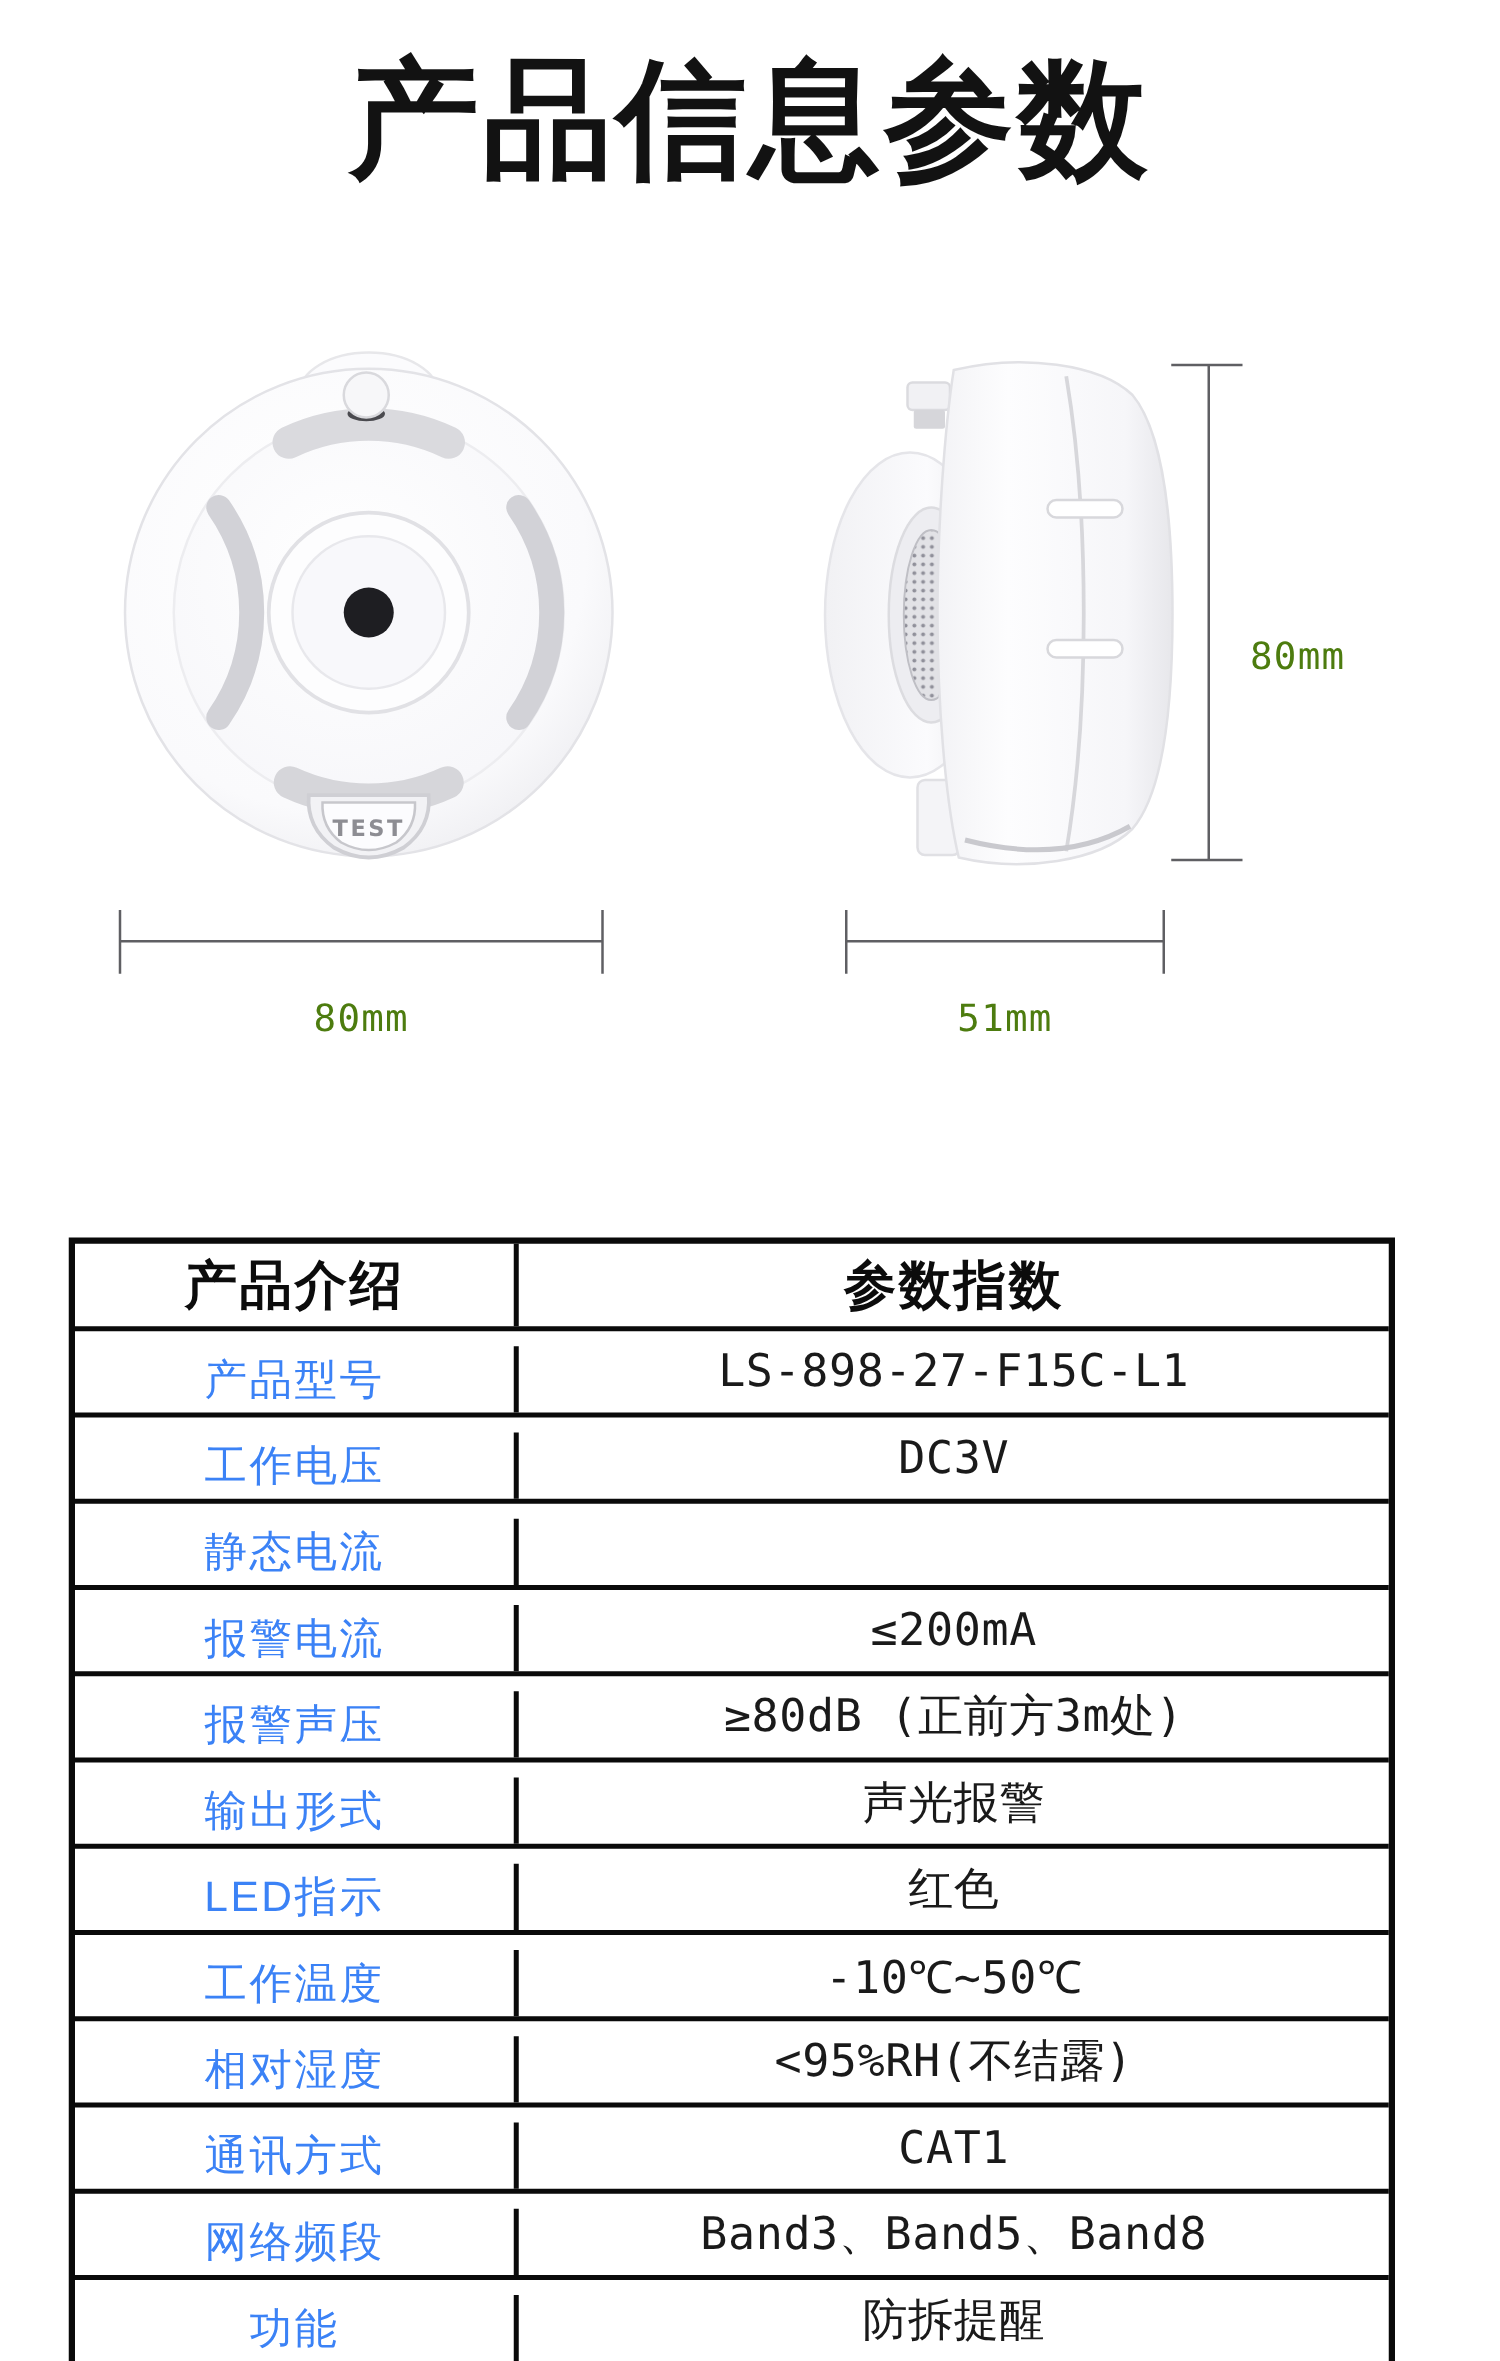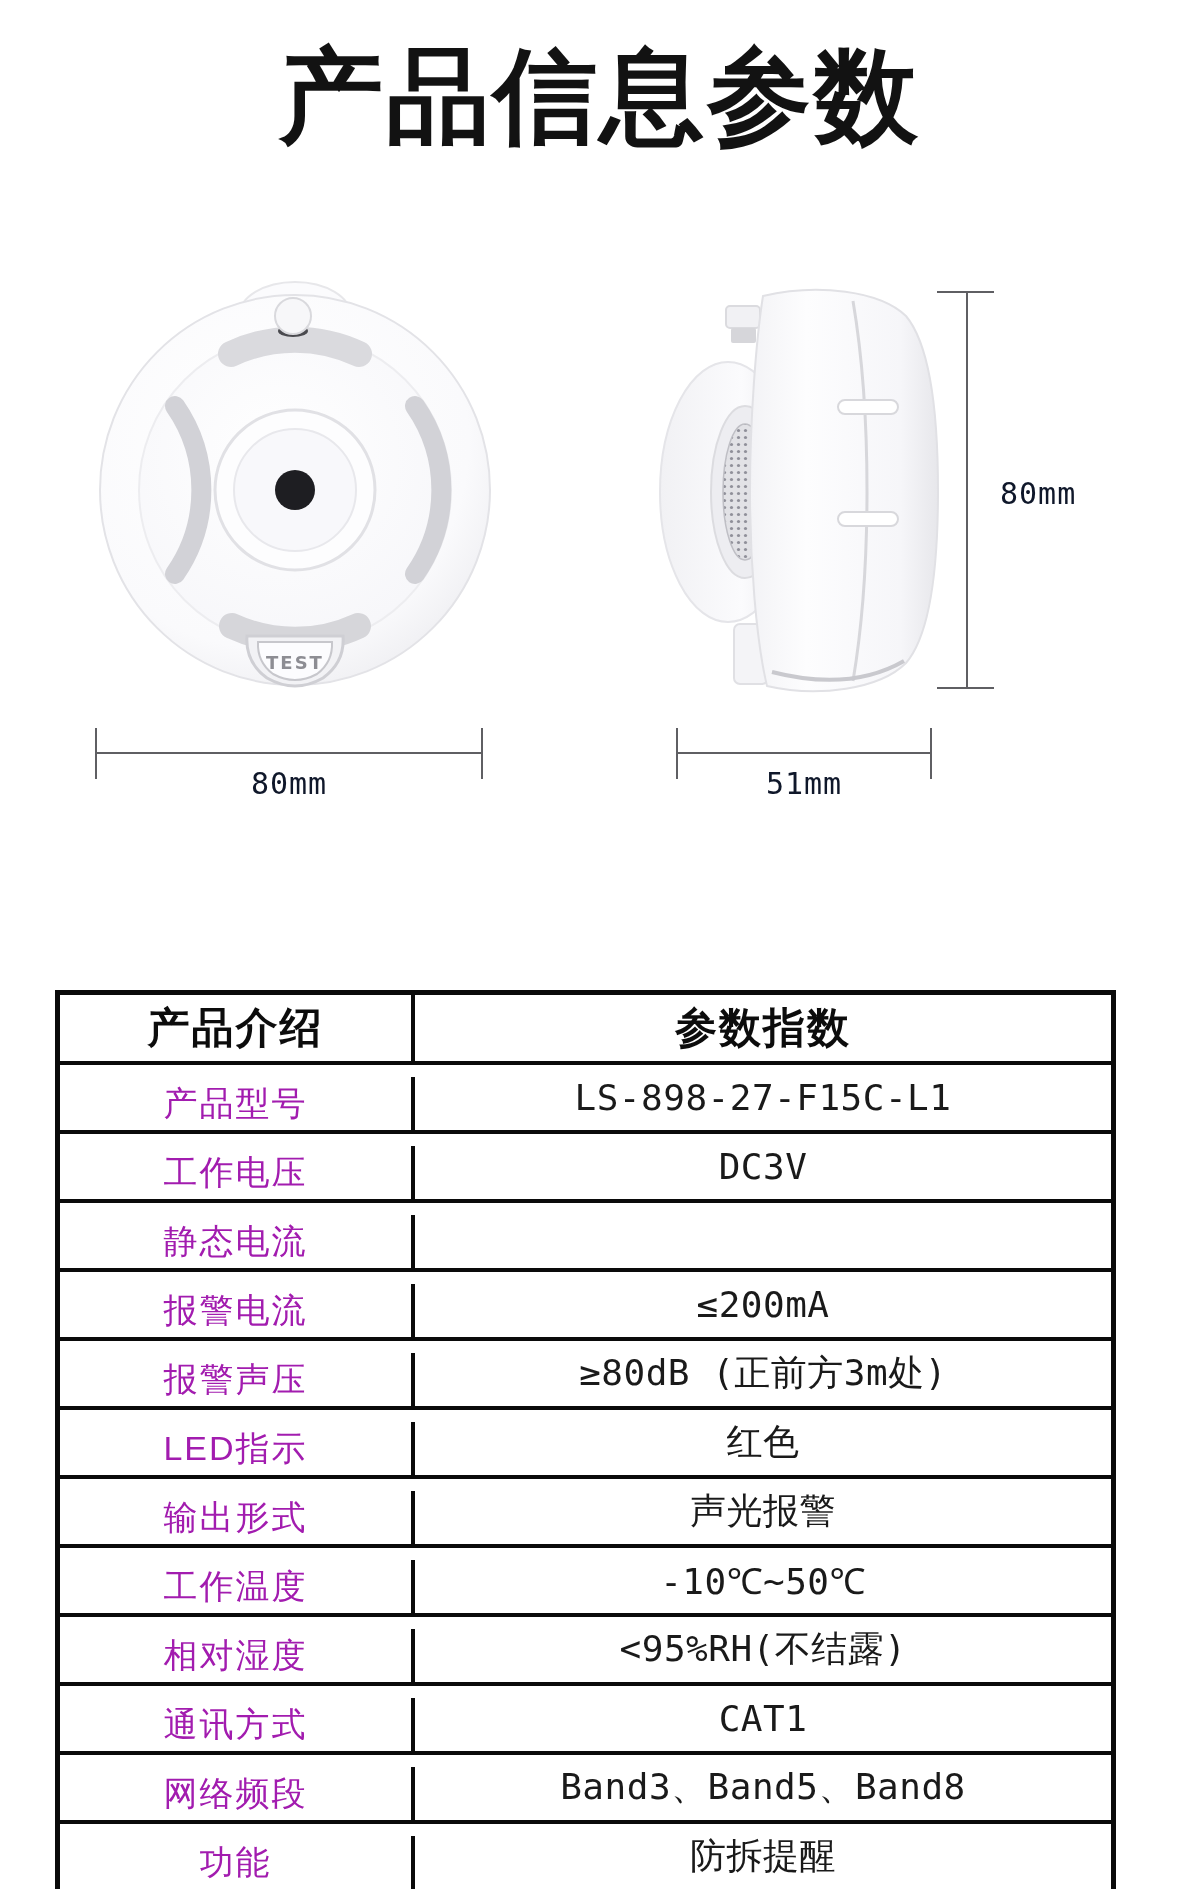--- a/index.html
+++ b/index.html
@@ -6,37 +6,37 @@
   .page{
     position:relative;width:1200px;height:1889px;background:#ffffff;overflow:hidden;
     font-family:"Liberation Sans","DejaVu Sans",sans-serif;color:#141414;padding-left:19px;
   }
   .title{
     position:absolute;top:34px;left:0;width:1200px;text-align:center;
     font-size:104px;font-weight:900;letter-spacing:3px;color:#121212;line-height:1.2;
   }
   .figure-svg{position:absolute;top:0;left:0;width:1200px;height:900px;}
   .dim-label{
-    position:absolute;color:#0f172a;font-size:30px;
-    font-family:"DejaVu Sans Mono","Liberation Mono",monospace;letter-spacing:1px;
+    position:absolute;color:#4d7c0f;font-size:30px;
+    font-family:"DejaVu Sans Mono","Liberation Mono",monospace;letter-spacing:1px;margin-top:32px;
   }
   .dim-label.front-w{left:189px;top:766px;width:200px;text-align:center;}
   .dim-label.side-w{left:704px;top:766px;width:200px;text-align:center;}
   .dim-label.side-h{left:1000px;top:476px;width:160px;text-align:left;}
   .spec-table{
     position:absolute;left:55px;top:990px;width:1061px;
     border:5px solid #0a0a0a;box-sizing:border-box;background:#ffffff;
   }
   .tr{display:flex;height:69px;border-top:4px solid #0a0a0a;box-sizing:border-box;align-items:stretch;}
   .tr.header{height:66px;border-top:none;}
   .td{display:flex;align-items:center;justify-content:center;box-sizing:border-box;}
   .td.c1{flex:0 0 355px;border-right:4px solid #0a0a0a;}
   .td.c2{flex:1;}
   .tr.header .td{font-size:42px;font-weight:800;letter-spacing:2px;color:#0c0c0c;}
-  .td.label{font-size:34px;letter-spacing:2px;color:#a21caf;margin-top:12px;}
+  .td.label{font-size:34px;letter-spacing:2px;color:#3b82f6;margin-top:12px;}
   .td.value{
     font-size:36px;color:#1a1a1a;letter-spacing:0.5px;
     font-family:"DejaVu Sans Mono","Liberation Mono",monospace;
   }
 </style>
 </head>
 <body>
 
 <div class="page">
 
@@ -162,28 +162,28 @@
     </div>
     <div class="tr">
       <div class="td c1 label">报警电流</div>
       <div class="td c2 value">≤200mA</div>
     </div>
     <div class="tr">
       <div class="td c1 label">报警声压</div>
       <div class="td c2 value">≥80dB (正前方3m处)</div>
     </div>
     <div class="tr">
+      <div class="td c1 label">输出形式</div>
+      <div class="td c2 value">声光报警</div>
+    </div>
+    <div class="tr">
       <div class="td c1 label">LED指示</div>
       <div class="td c2 value">红色</div>
     </div>
     <div class="tr">
-      <div class="td c1 label">输出形式</div>
-      <div class="td c2 value">声光报警</div>
-    </div>
-    <div class="tr">
       <div class="td c1 label">工作温度</div>
       <div class="td c2 value">-10℃~50℃</div>
     </div>
     <div class="tr">
       <div class="td c1 label">相对湿度</div>
       <div class="td c2 value">&lt;95%RH(不结露)</div>
     </div>
     <div class="tr">
       <div class="td c1 label">通讯方式</div>
       <div class="td c2 value">CAT1</div>

